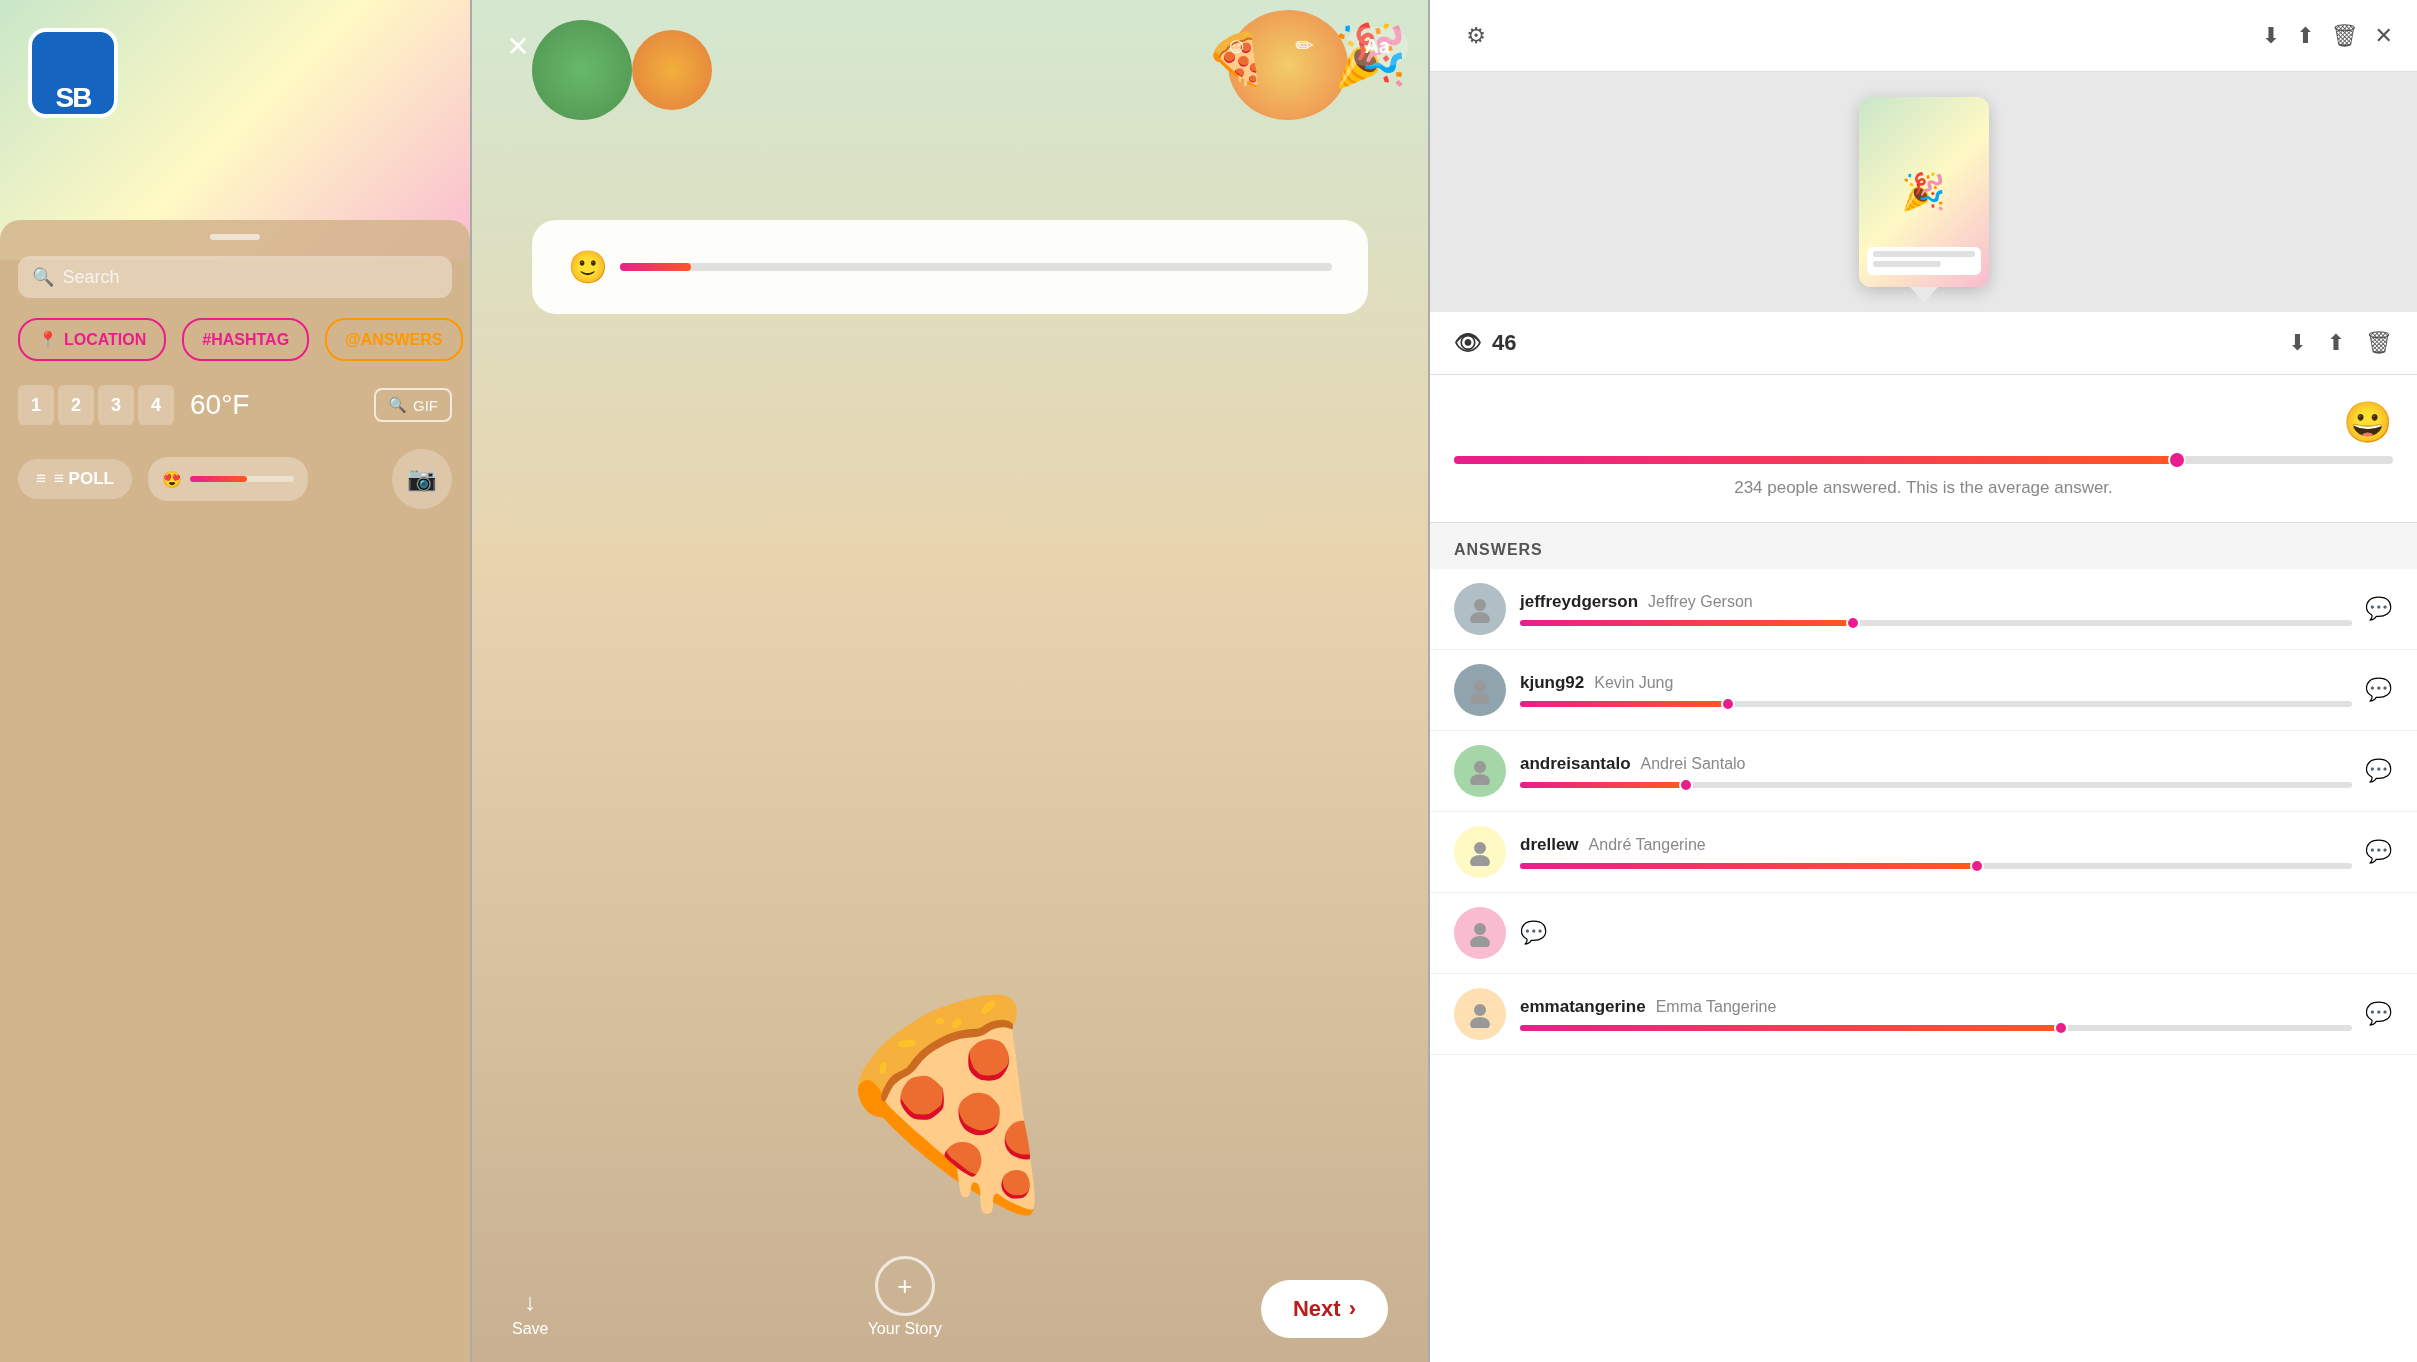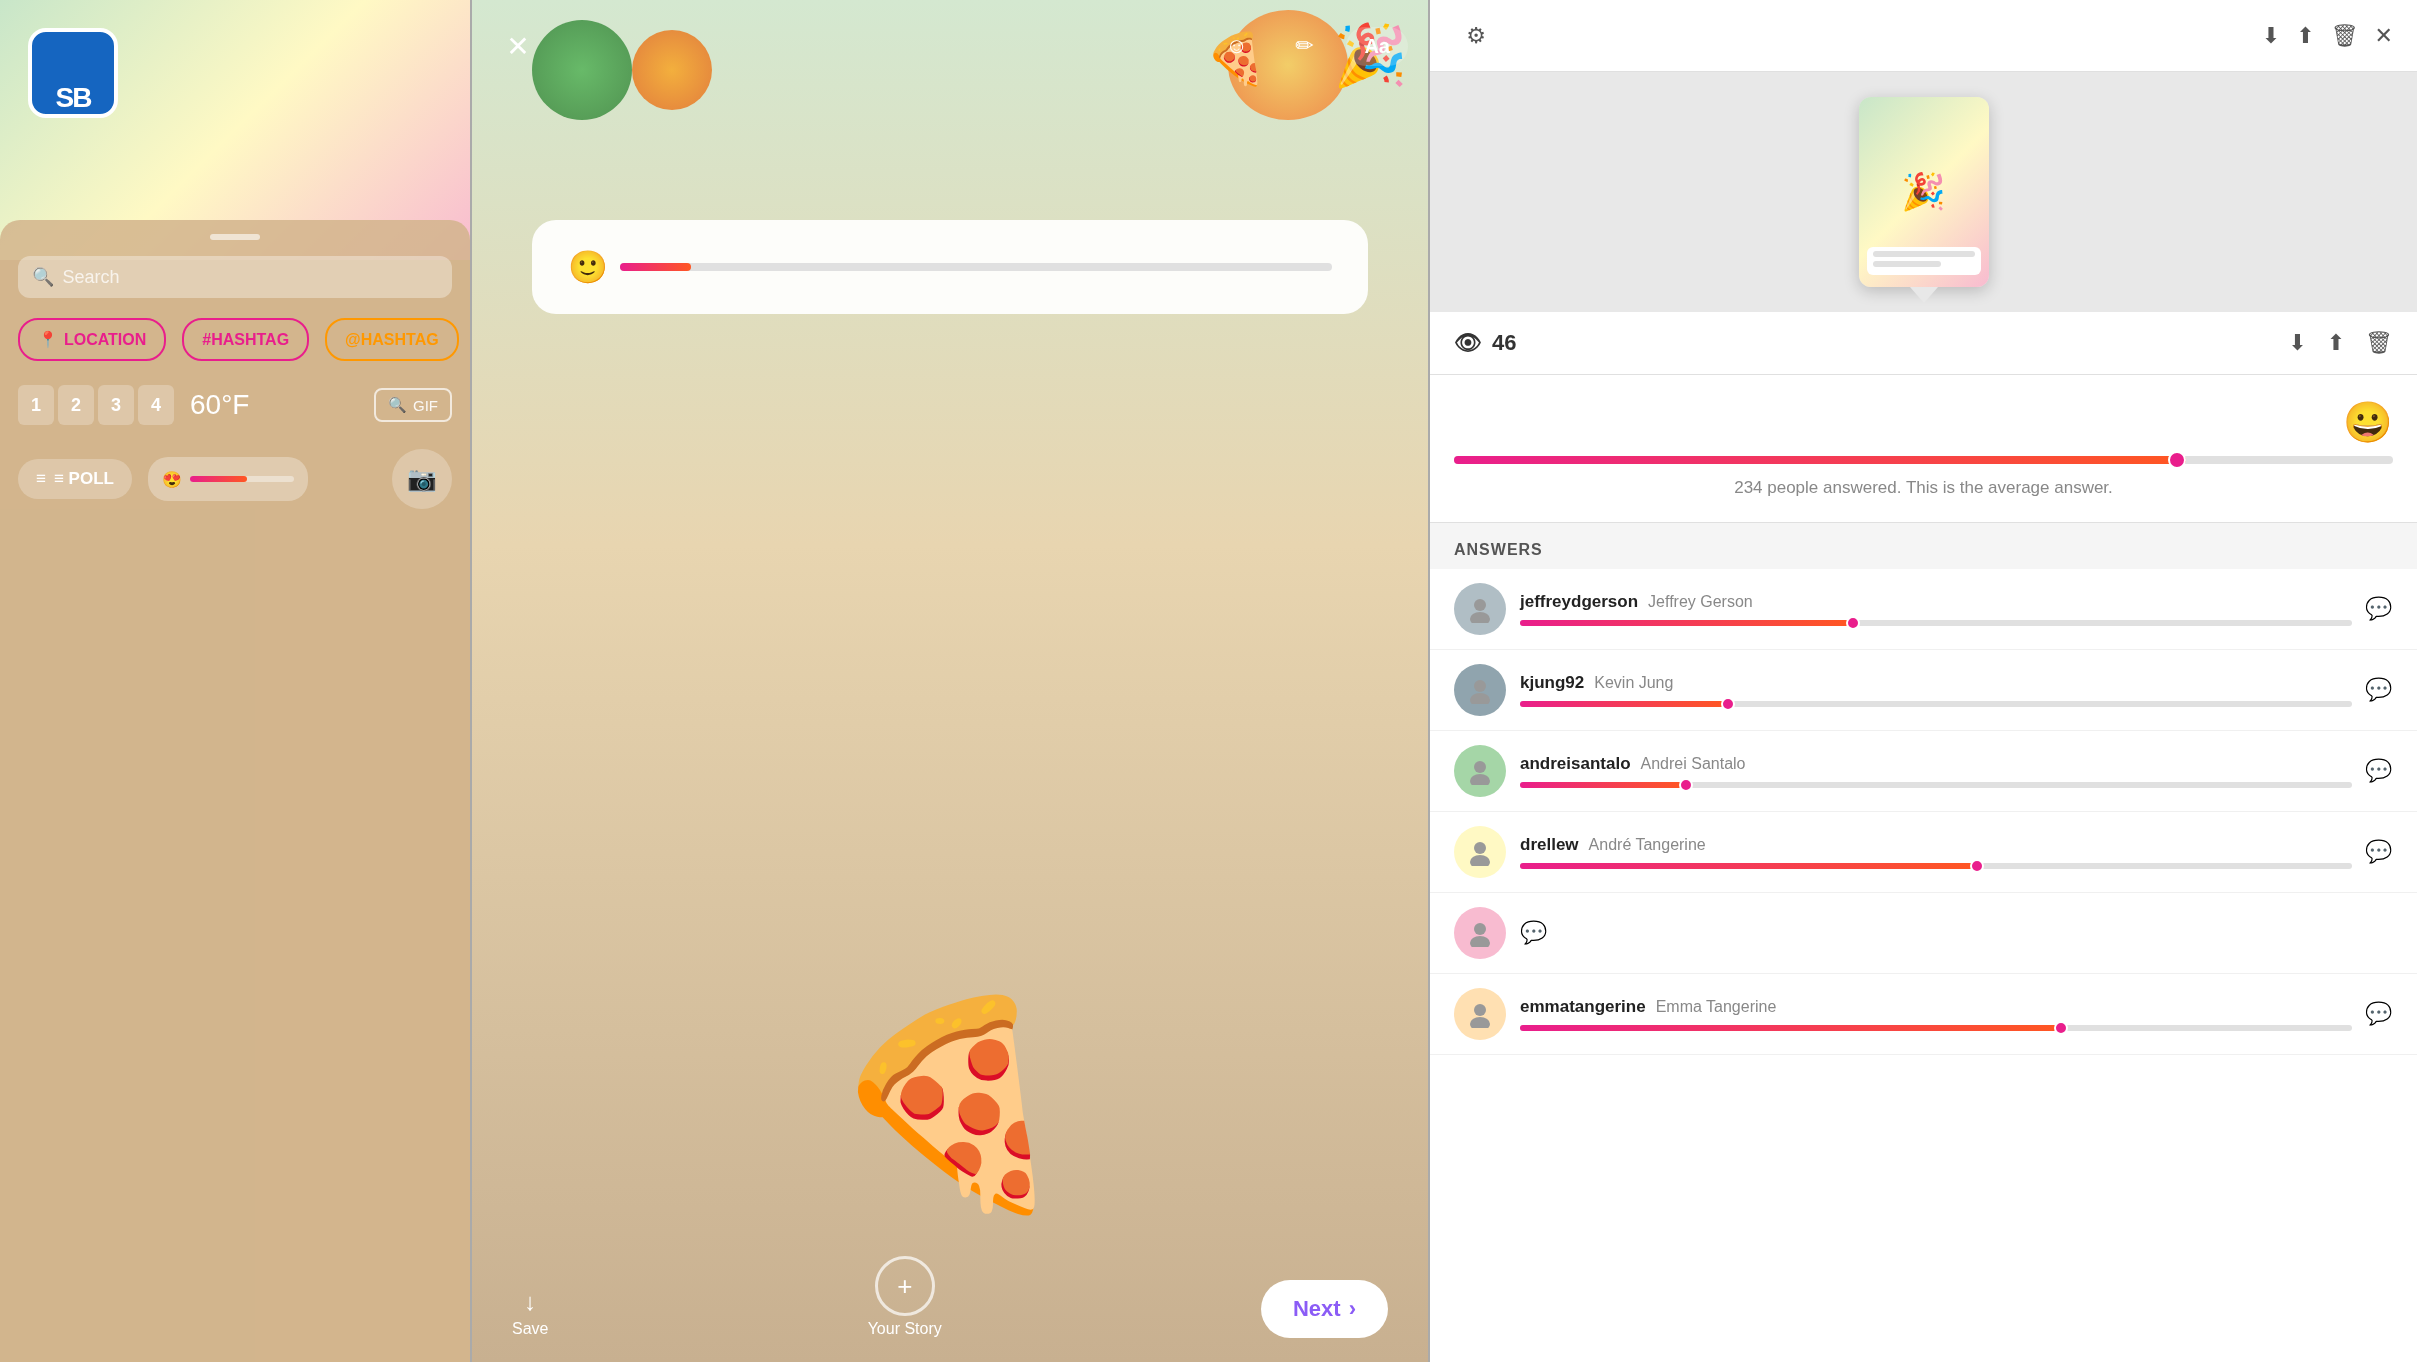--- a/index.html
+++ b/index.html
@@ -278,21 +278,21 @@
       border-radius: 50%;
       border: 3px solid rgba(255,255,255,0.7);
       display: flex; align-items: center; justify-content: center;
       font-size: 26px; color: white;
     }
     .p2-next-btn {
       background: white;
       border-radius: 40px;
       padding: 16px 32px;
       font-size: 22px; font-weight: 600;
-      color: #8b5cf6;
+      color: #b91c1c;
       border: none; cursor: pointer;
       display: flex; align-items: flex-end; gap: 8px;
     }
 
     
     .panel3 {
       flex: 1;
       height: 1362px;
       background: #f5f5f5;
       display: flex;
@@ -529,21 +529,21 @@
 
     <div class="panel1-sticker-row">
       <div class="sticker-badge sticker-location">
         <span>📍</span>
         <span>LOCATION</span>
       </div>
       <div class="sticker-badge sticker-hashtag">
         <span>#HASHTAG</span>
       </div>
       <div class="sticker-badge sticker-mention">
-        <span>@HASHTAG</span>
+        <span>@ANSWERS</span>
       </div>
     </div>
 
     <div class="panel1-widget-row">
       <div class="widget-countdown">
         <div class="countdown-block">1</div>
         <div class="countdown-block">2</div>
         <div class="countdown-block">3</div>
         <div class="countdown-block">4</div>
       </div>

